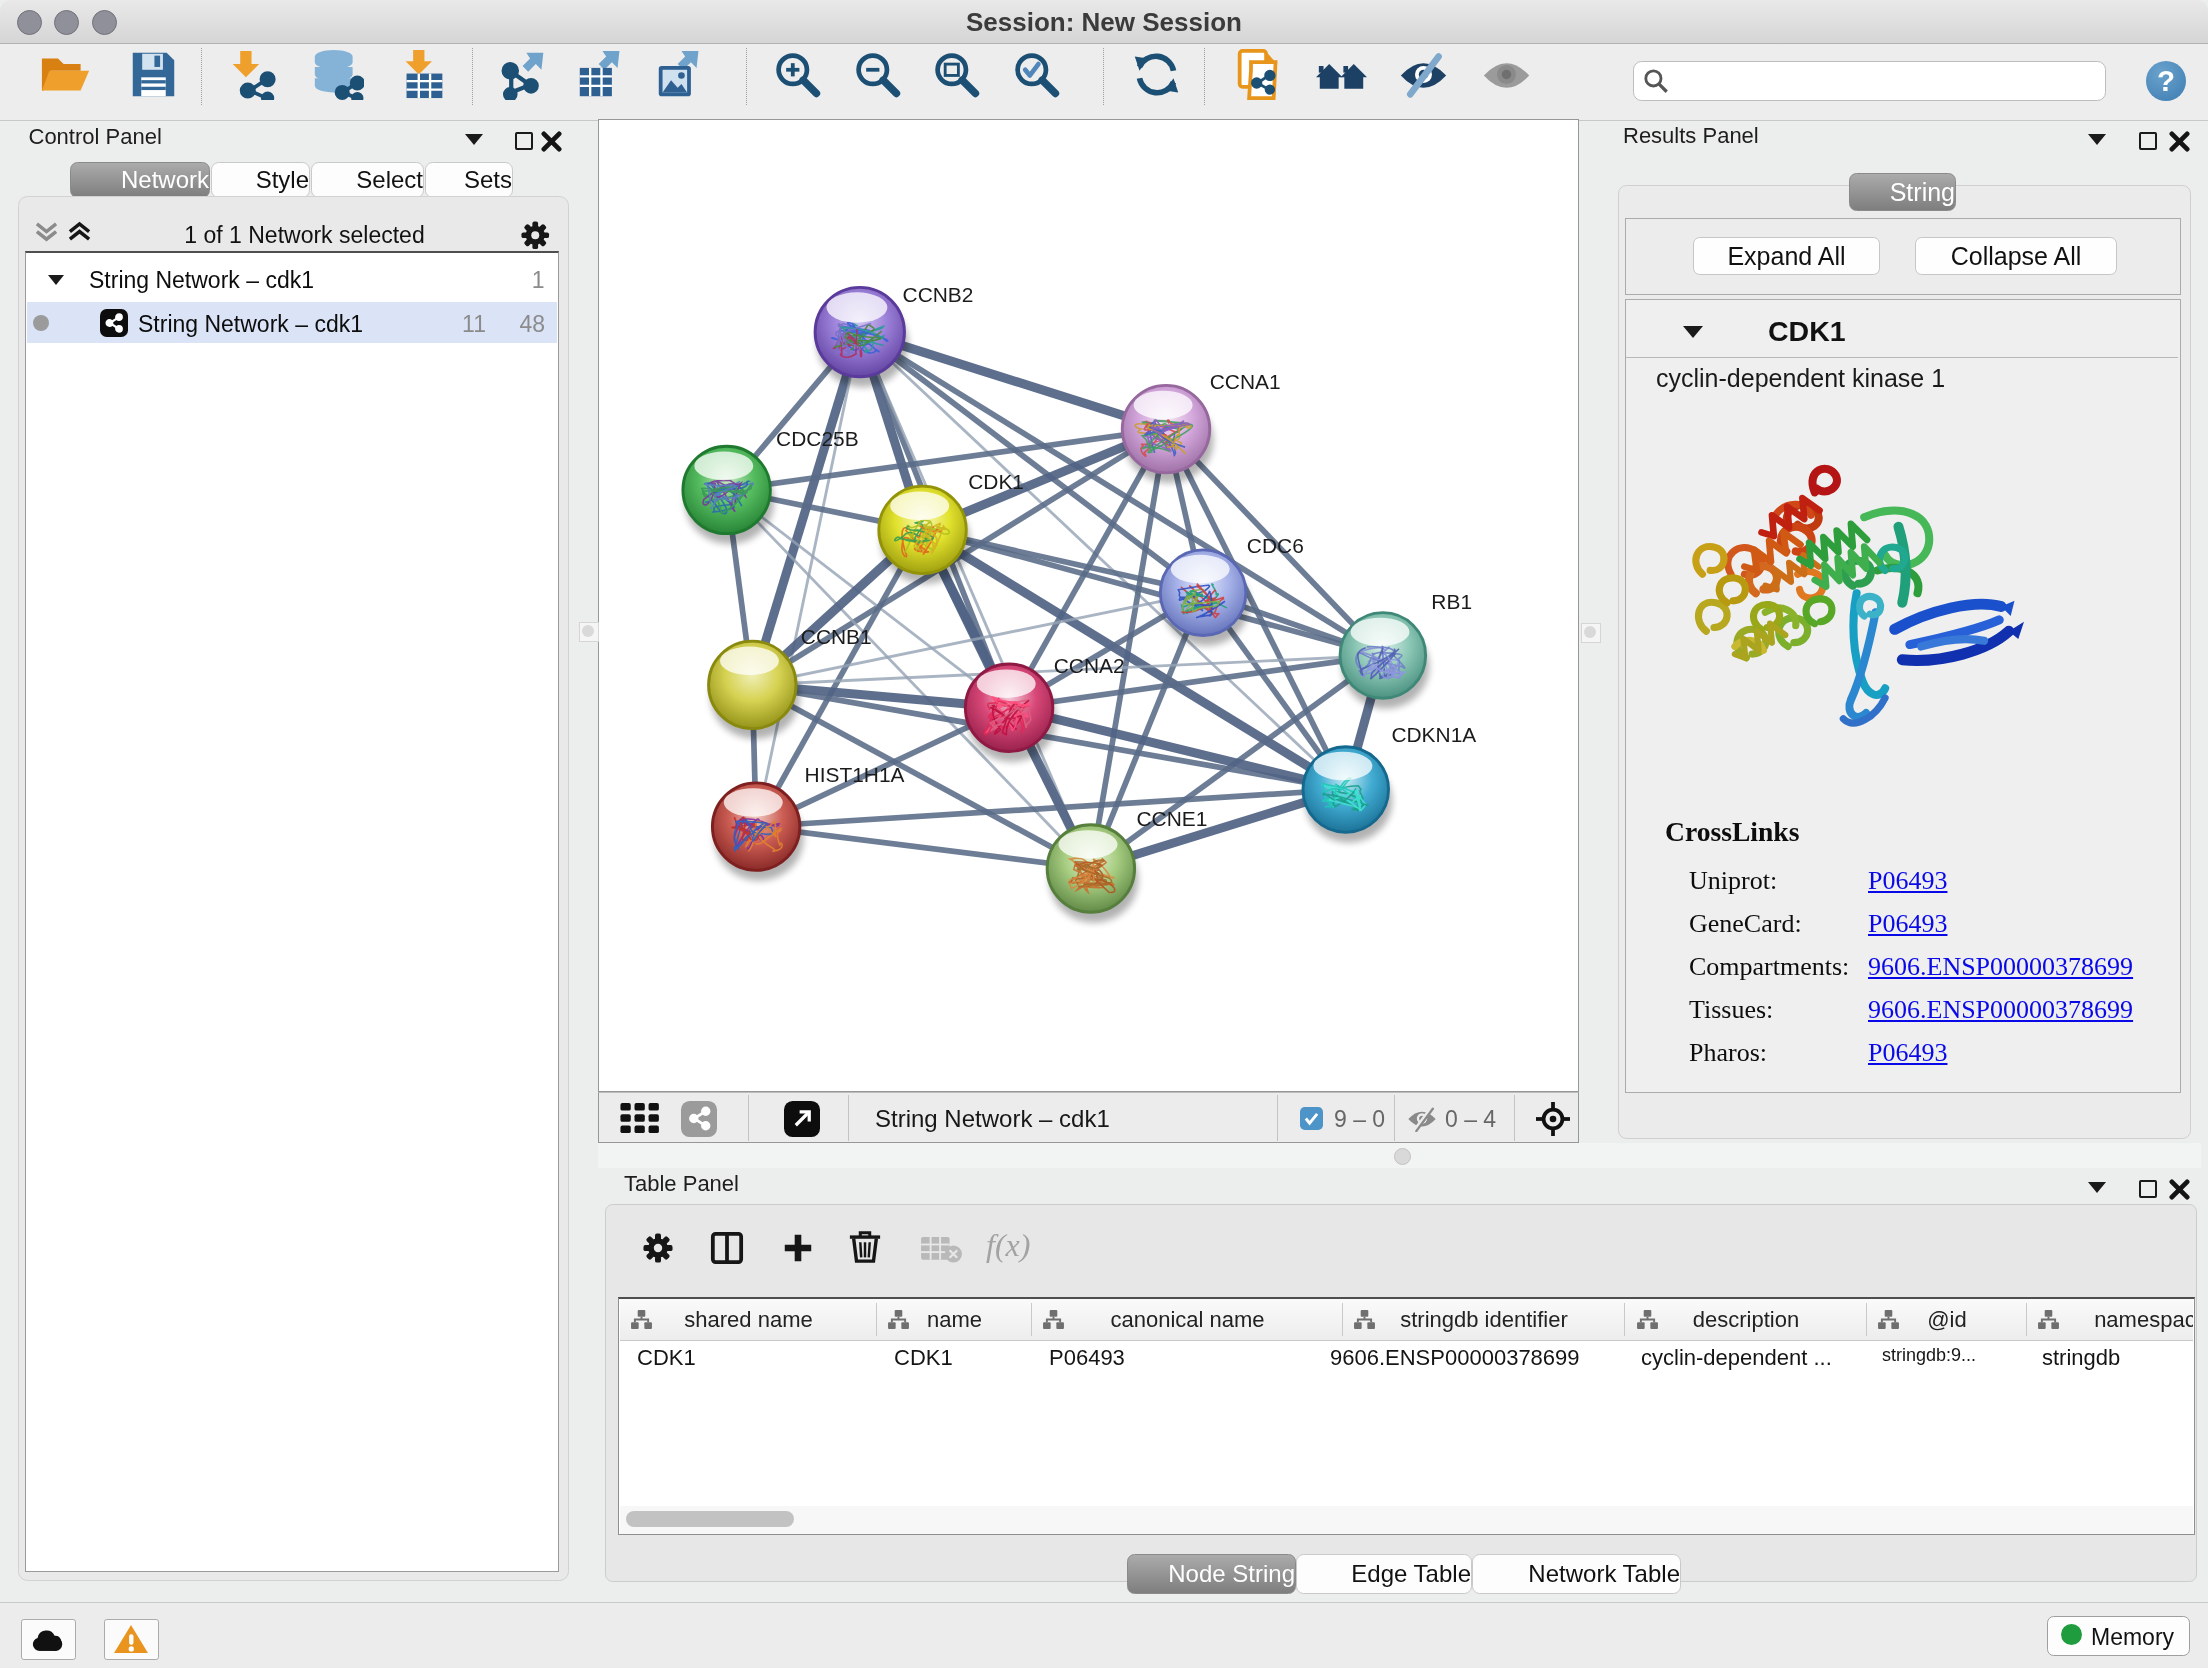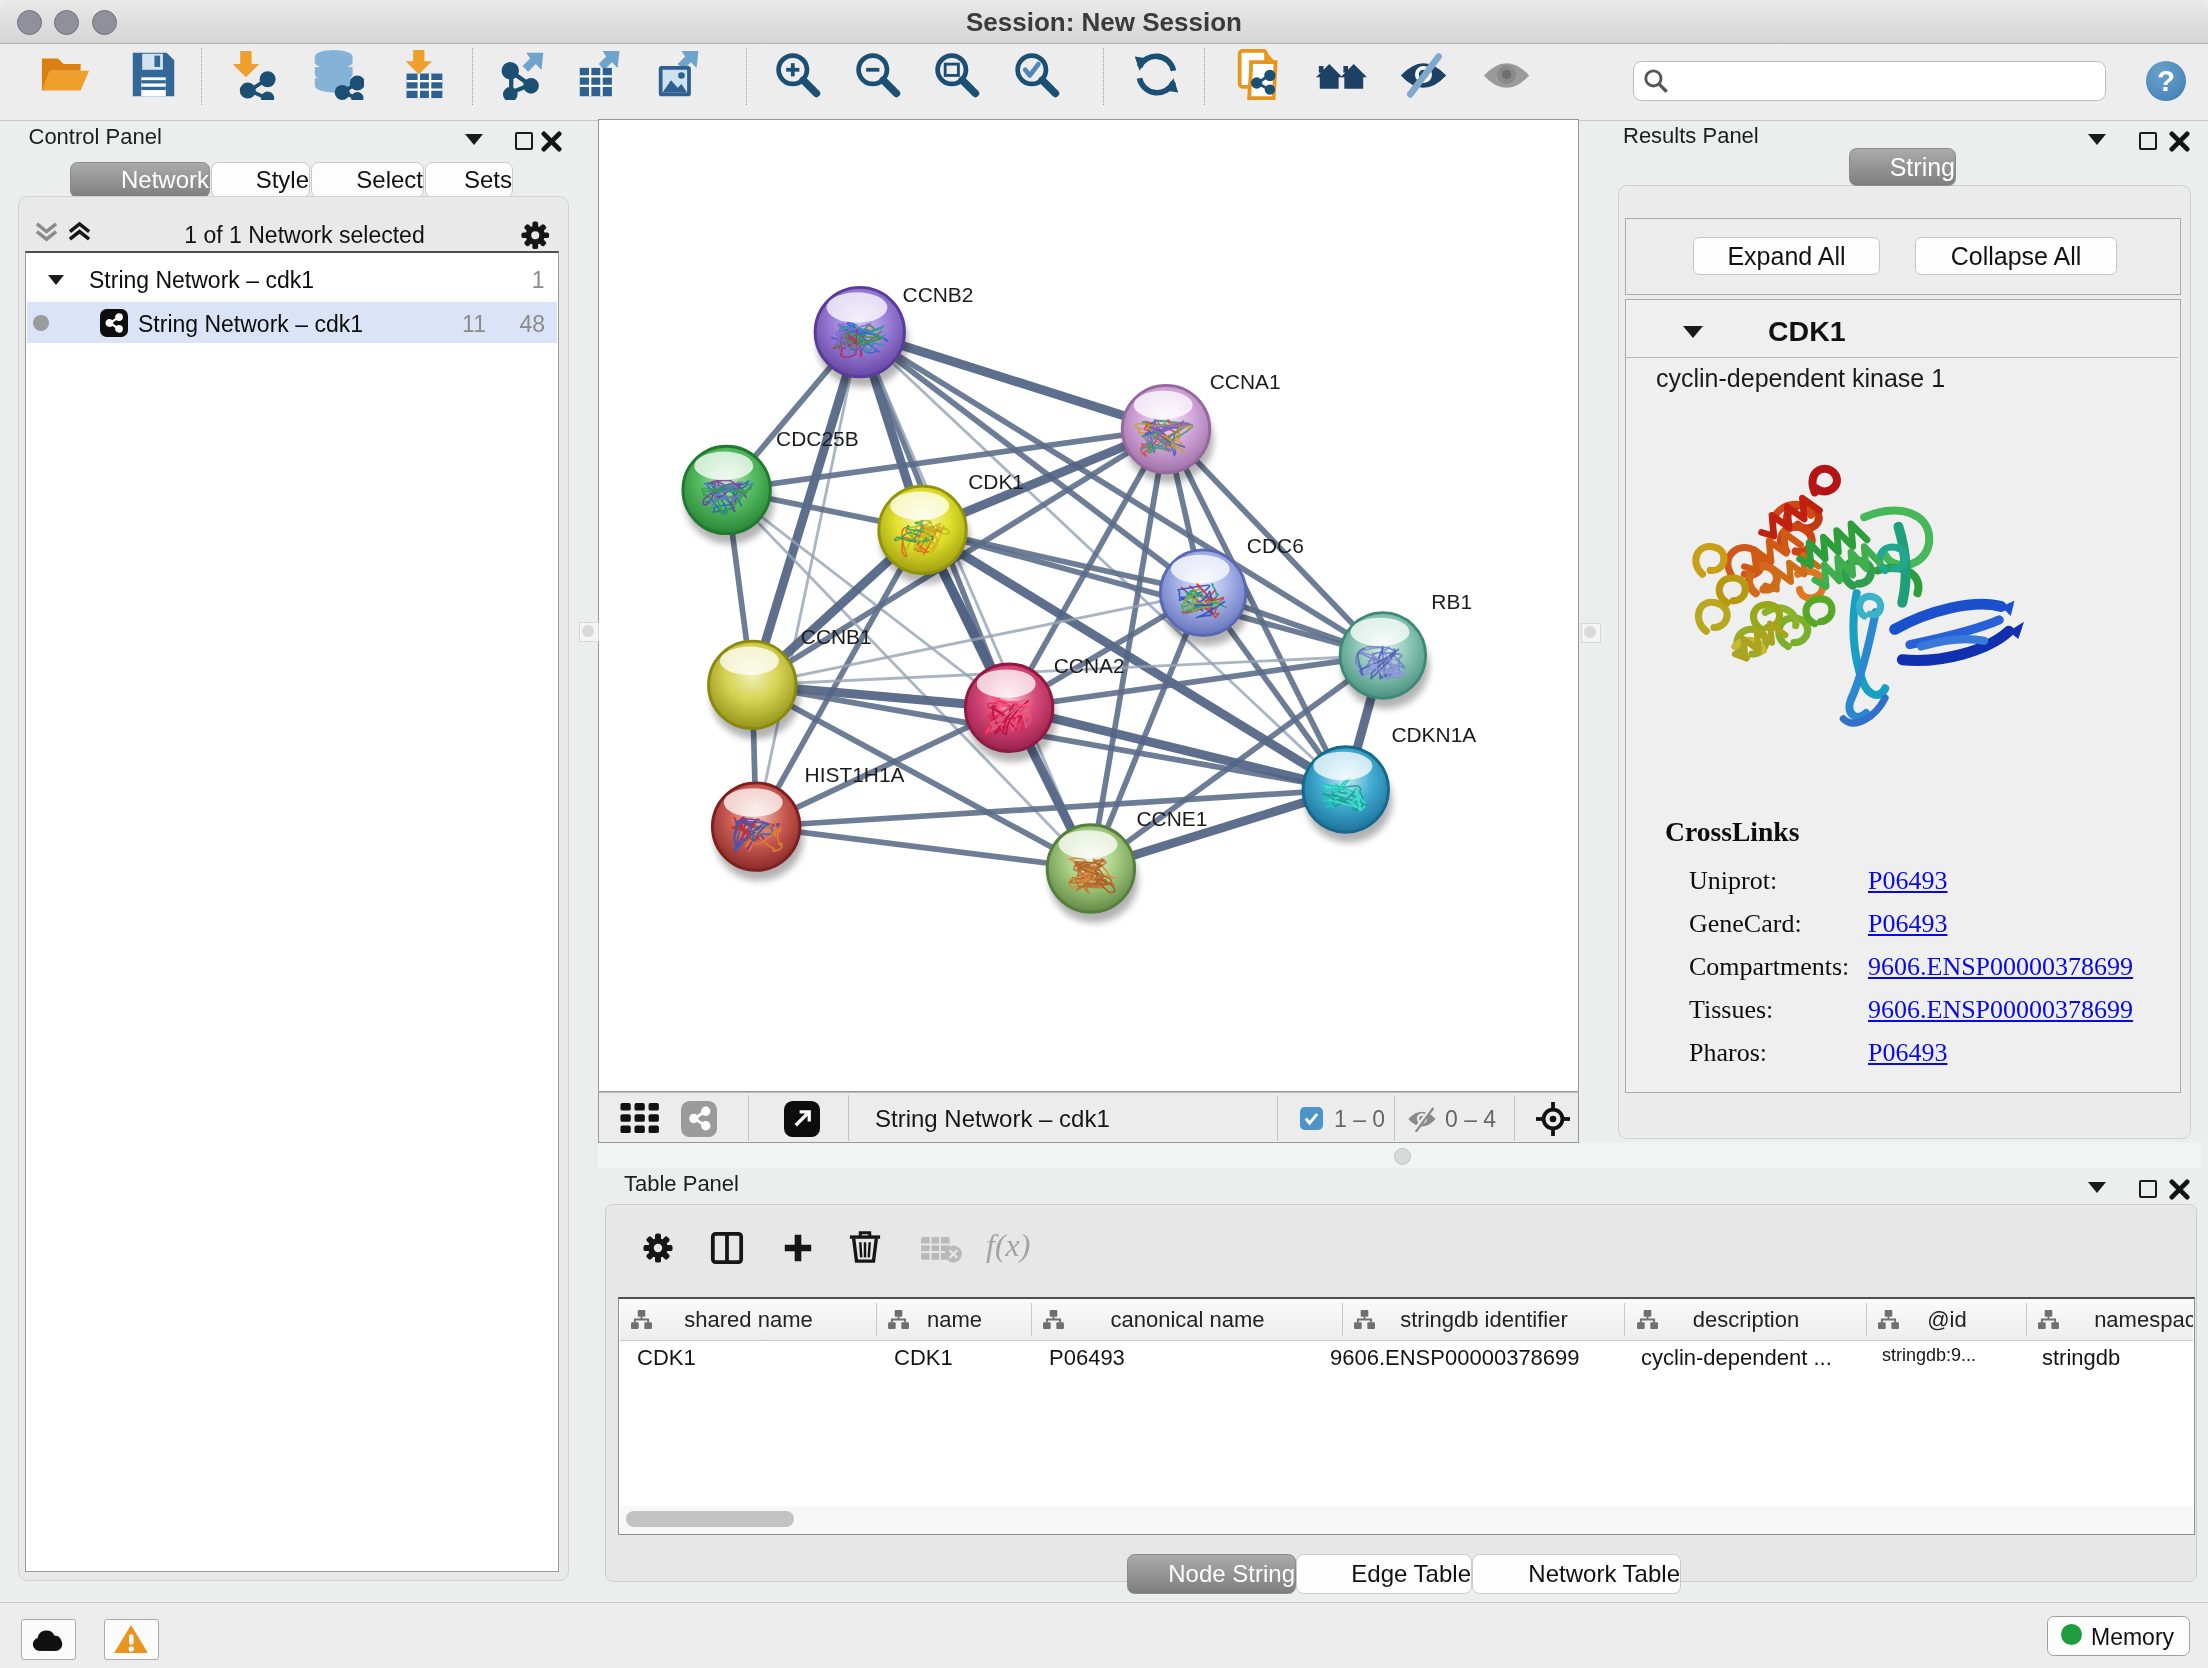--- a/index.html
+++ b/index.html
@@ -544,21 +544,21 @@
         <path d="M10 6h10v10" fill="none"></path>
       </g>
     </svg>
  <div class="abs" style="left:249px;top:1.9px;height:46px;border-left:1.4px solid #c3c3c3"></div>
  <div class="abs" style="left:276px;top:12.4px;font-size:24px;color:#171717">String Network – cdk1</div>
  <div class="abs" style="left:678px;top:1.9px;height:46px;border-left:1.4px solid #c3c3c3"></div>
  <div class="abs" style="left:701px;top:14.3px;width:23px;height:23px;border-radius:4.8px;background:#4d94c9"></div>
  <svg class="abs" style="left:704px;top:17px" width="17" height="17" viewBox="0 0 18 18">
       <path d="M3 9l4 5 8-10" stroke="#fff" stroke-width="3" fill="none"></path>
     </svg>
- <div class="abs" style="left:735px;top:13.3px;font-size:23px;color:#666">1 – 0</div>
+ <div class="abs" style="left:735px;top:13.3px;font-size:23px;color:#666">9 – 0</div>
  <div class="abs" style="left:795px;top:1.9px;height:46px;border-left:1.4px solid #c3c3c3"></div>
  <svg class="abs" style="left:807px;top:12.4px" width="32" height="27" viewBox="0 0 56 46">
       <path fill="#8a8a8a" d="M4 24q24-26 48 0q-24 26-48 0z"></path>
       <circle cx="28" cy="23" r="9" fill="#eee"></circle>
       <circle cx="28" cy="23" r="5" fill="#8a8a8a"></circle>
       <line x1="44" y1="4" x2="14" y2="44" stroke="#ececec" stroke-width="5"></line>
       <line x1="47" y1="6" x2="18" y2="45" stroke="#8a8a8a" stroke-width="4" stroke-linecap="round"></line>
     </svg>
  <div class="abs" style="left:846px;top:13.3px;width:67px;font-size:23px;color:#666">0 – 4</div>
  <div class="abs" style="left:915px;top:1.9px;height:46px;border-left:1.4px solid #c3c3c3"></div>
@@ -577,21 +577,21 @@
 <div class="abs" style="left:598px;top:1143px;width:1603px;height:25px;background:#f2f3f3"></div>
 <div class="abs" style="left:1394px;top:1148px;width:15px;height:15px;border-radius:50%;background:#d9d9d9;border:1px solid #c2c2c2"></div>
 
 <div class="abs ptitle" style="left:1623px;top:123px">Results Panel</div>
 <div class="tri" style="left:2088px;top:134px"></div>
 <div class="maxb" style="left:2139px;top:132px"></div>
 <svg class="abs" style="left:2169px;top:131px" width="21" height="21" viewBox="0 0 22 22">
     <path d="M3 3L19 19M19 3L3 19" stroke="#141414" stroke-width="5" stroke-linecap="round"></path>
   </svg>
 <div class="abs" style="left:1618px;top:185px;width:571px;height:952px;background:#ebebeb;border:1px solid #cfcfcf;border-radius:8.6px"></div>
-<div class="tab tabsel" style="left:1849px;top:148px;width:105px;height:36px;line-height:36px;font-size:25px">String</div>
+<div class="tab tabsel" style="left:1849px;top:173px;width:105px;height:36px;line-height:36px;font-size:25px">String</div>
 
 <div class="abs" style="left:1625px;top:218px;width:554px;height:75px;border:1px solid #ababab;background:#ececec"></div>
 <div class="btn" style="left:1693px;top:237px;width:185px;height:36px;line-height:36px">Expand All</div>
 <div class="btn" style="left:1915px;top:237px;width:200px;height:36px;line-height:36px">Collapse All</div>
 
 <div class="abs" style="left:1625px;top:299px;width:554px;height:792px;border:1px solid #ababab;background:#efefef"></div>
 <div class="tri" style="left:1683px;top:326px;border-left-width:10.5px;border-right-width:10.5px;border-top-width:12.4px"></div>
 <div class="abs" style="left:1768px;top:315px;font-size:28.5px;font-weight:bold;color:#111">CDK1</div>
 <div class="abs" style="left:1626px;top:357px;width:552px;border-top:1px solid #b8b8b8"></div>
 <div class="abs" style="left:1656px;top:364px;font-size:25px;color:#1a1a1a">cyclin-dependent kinase 1</div>

